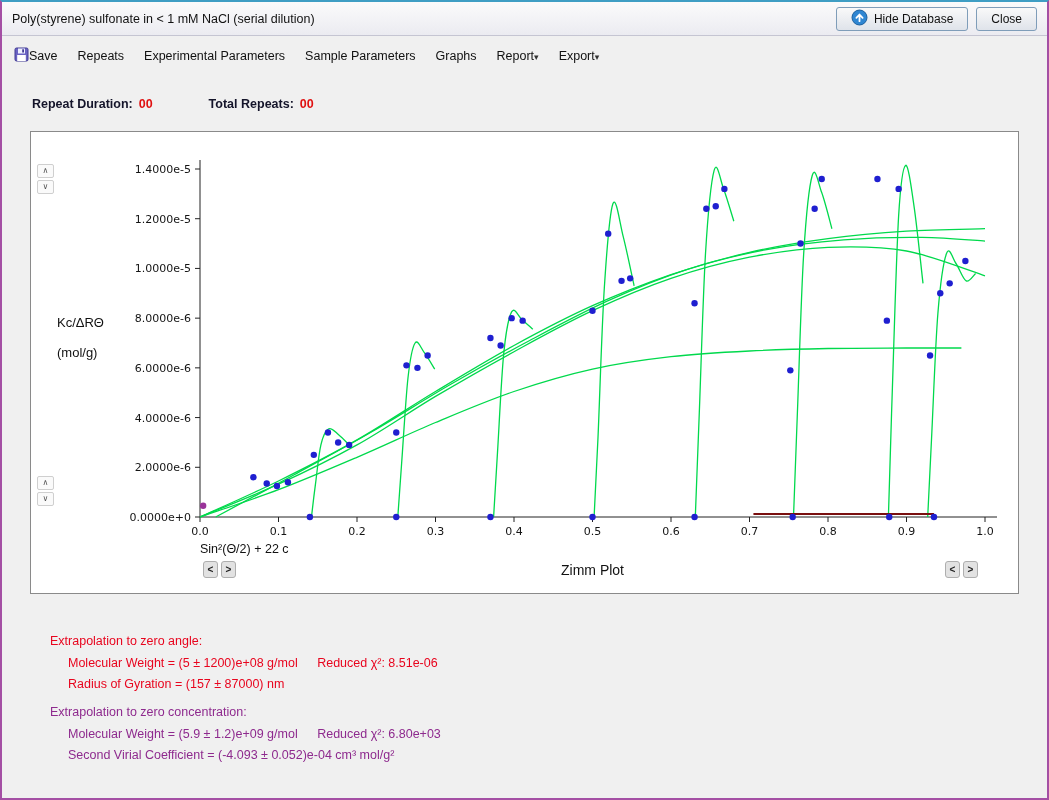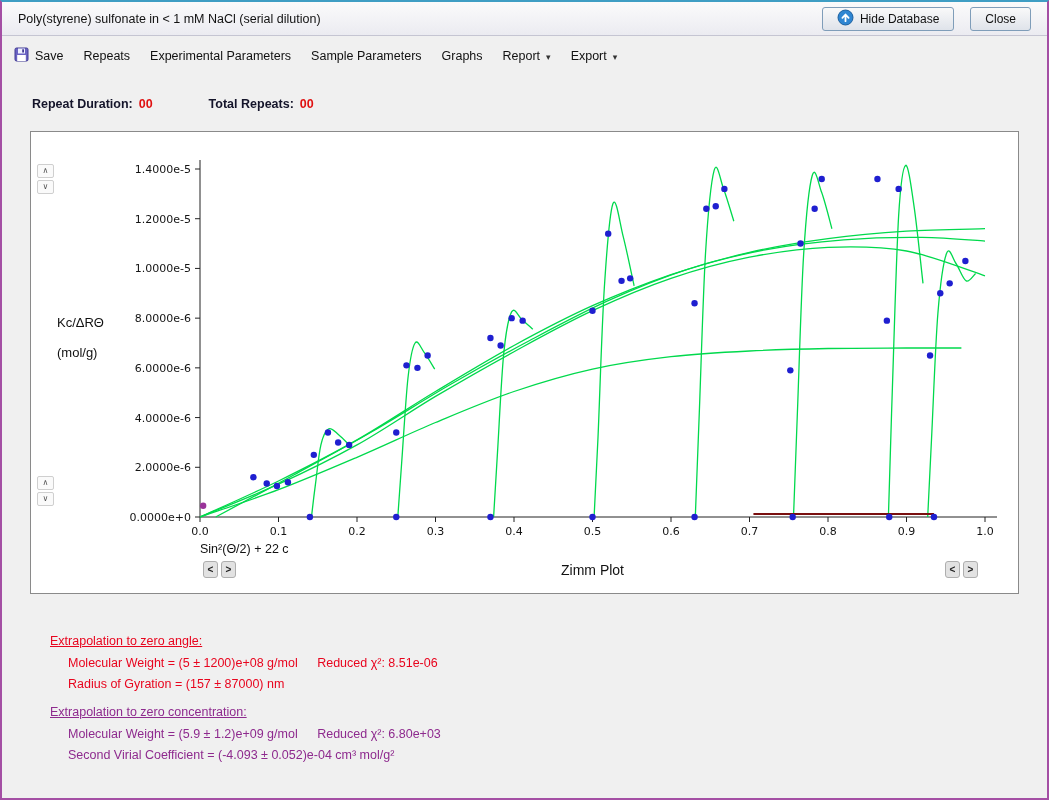--- a/index.html
+++ b/index.html
@@ -7,34 +7,34 @@
   body { font-family:"Liberation Sans", sans-serif; background:#dcdcdc; }
 
   .window {
     width:1049px; height:800px;
     border:2px solid #a44fa4; border-top:2px solid #3f9ec4;
     background:#f0f0f0; position:relative; overflow:hidden;
   }
 
   
   .titlebar {
-    height:34px; display:flex; align-items:center; padding:0 16px;
+    height:34px; display:flex; align-items:center; padding:0 10px;
     background:linear-gradient(#fbfbfb,#ebebf1); border-bottom:1px solid #c5c5d2;
   }
   .title { flex:1; font-size:12.5px; color:#111; }
-  .tb-buttons { display:flex; gap:16px;align-items:flex-end; }
+  .tb-buttons { display:flex; gap:8px;align-items:flex-end; }
   .btn {
     display:flex; align-items:center; gap:6px; height:24px; padding:0 14px;
     font-size:12px; color:#111; border:1px solid #7f9db9; border-radius:3px;
     background:linear-gradient(#f9f9f9,#dfe3ea); cursor:default;
   }
 
   
   .menubar { height:40px; display:flex; align-items:center; gap:20px; padding:0 12px; }
-  .menu-item { display:flex; align-items:center; gap:6px; font-size:12.5px; color:#111; cursor:default; }
+  .menu-item { display:flex; align-items:center; gap:0; font-size:12.5px; color:#111; cursor:default; }
   .caret { font-size:9px; color:#333; padding-top:2px; }
 
   
   .statusrow { margin:18px 0 0 30px; height:20px; display:flex; align-items:center; font-size:12.5px; }
   .status-label { color:#14142a; font-weight:600; margin-right:6px; }
   .status-value { color:#e01010; font-weight:600; }
   .status-gap { width:56px; }
 
   
   .chart-panel {
@@ -59,21 +59,21 @@
   .hnav-left { left:172px; top:429px; }
   .hnav-right { left:914px; top:429px; }
   .hnav button {
     width:15px; height:17px; font-size:10px; font-weight:bold; padding:0;
     border:1px solid #aeaeae; background:#e2e2e2; color:#222; border-radius:3px; cursor:default;
   }
 
   
   .results { margin:40px 0 0 48px; font-size:12.5px; }
   .res-block { margin-bottom:14px; }
-  .res-heading { margin-bottom:8px;text-decoration:underline; }
+  .res-heading { margin-bottom:8px; }
   .res-line { margin:7px 0 7px 18px; }
   .extra { margin-left:16px; }
   .red { color:#e8051e; }
   .purple { color:#8e2a8e; }
 </style>
 </head>
 <body>
 
 <div class="window">
 

